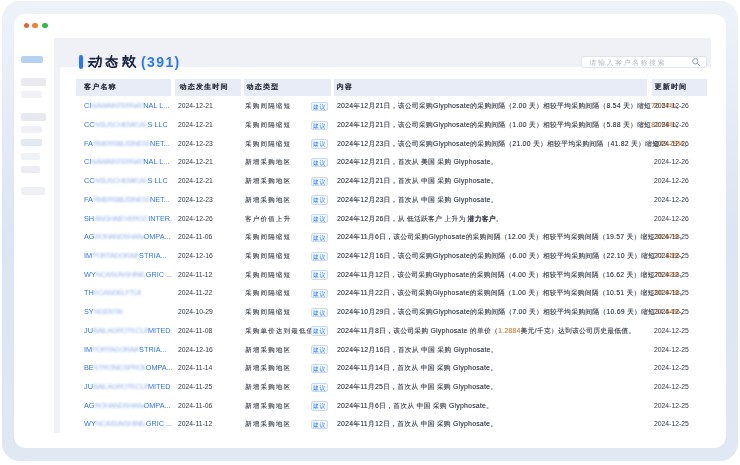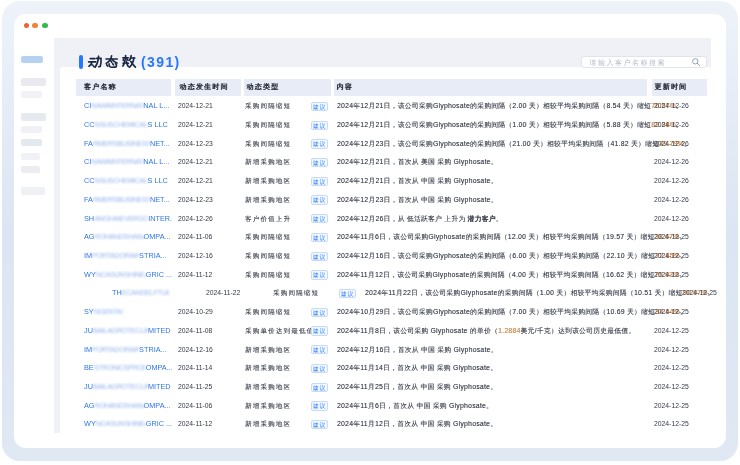--- a/index.html
+++ b/index.html
@@ -169,21 +169,21 @@
     <span class="c up">2024-12-25</span>
   </div>
 <div class="abs row" style="top:265.74px;">
     <span class="c nm"><span>WY</span><span class="bn" style="width:50px;">NCASUNSHINEA</span><span>GRIC ...</span></span>
     <span class="c dt">2024-11-12</span>
     <span class="c tp">采购间隔缩短</span>
     <span class="abs tag">建议</span>
     <span class="c ct">2024年11月12日，该公司采购Glyphosate的采购间隔（4.00 天）相较平均采购间隔（16.62 天）缩短<o>75.93%</o>。</span>
     <span class="c up">2024-12-25</span>
   </div>
-<div class="abs row" style="top:284.45px;margin-left:28px;">
+<div class="abs row" style="top:284.45px;">
     <span class="c nm"><span>TH</span><span class="bn" style="width:47px;">ECANDELFTUB</span><span></span></span>
     <span class="c dt">2024-11-22</span>
     <span class="c tp">采购间隔缩短</span>
     <span class="abs tag">建议</span>
     <span class="c ct">2024年11月22日，该公司采购Glyphosate的采购间隔（1.00 天）相较平均采购间隔（10.51 天）缩短<o>90.97%</o>。</span>
     <span class="c up">2024-12-25</span>
   </div>
 <div class="abs row" style="top:303.17px;">
     <span class="c nm"><span>SY</span><span class="bn" style="width:29px;">NGENTASA</span><span></span></span>
     <span class="c dt">2024-10-29</span>

